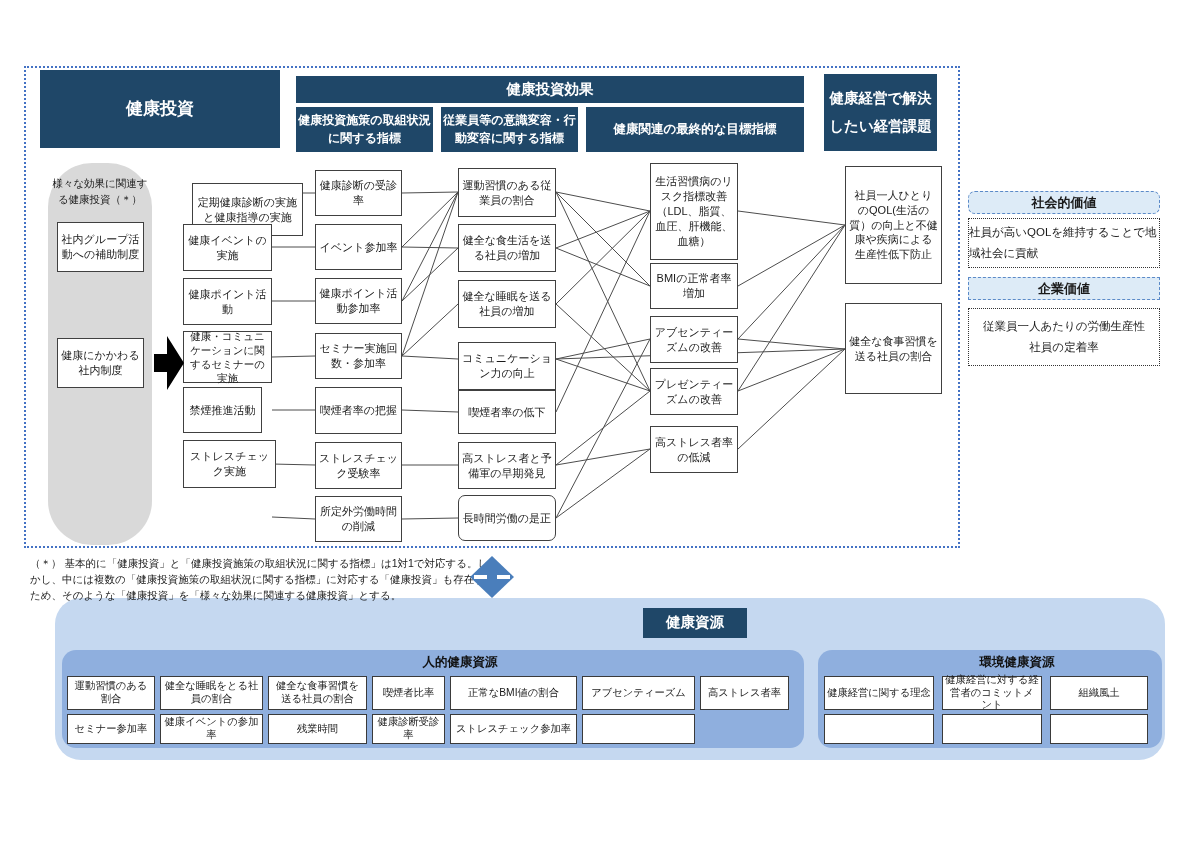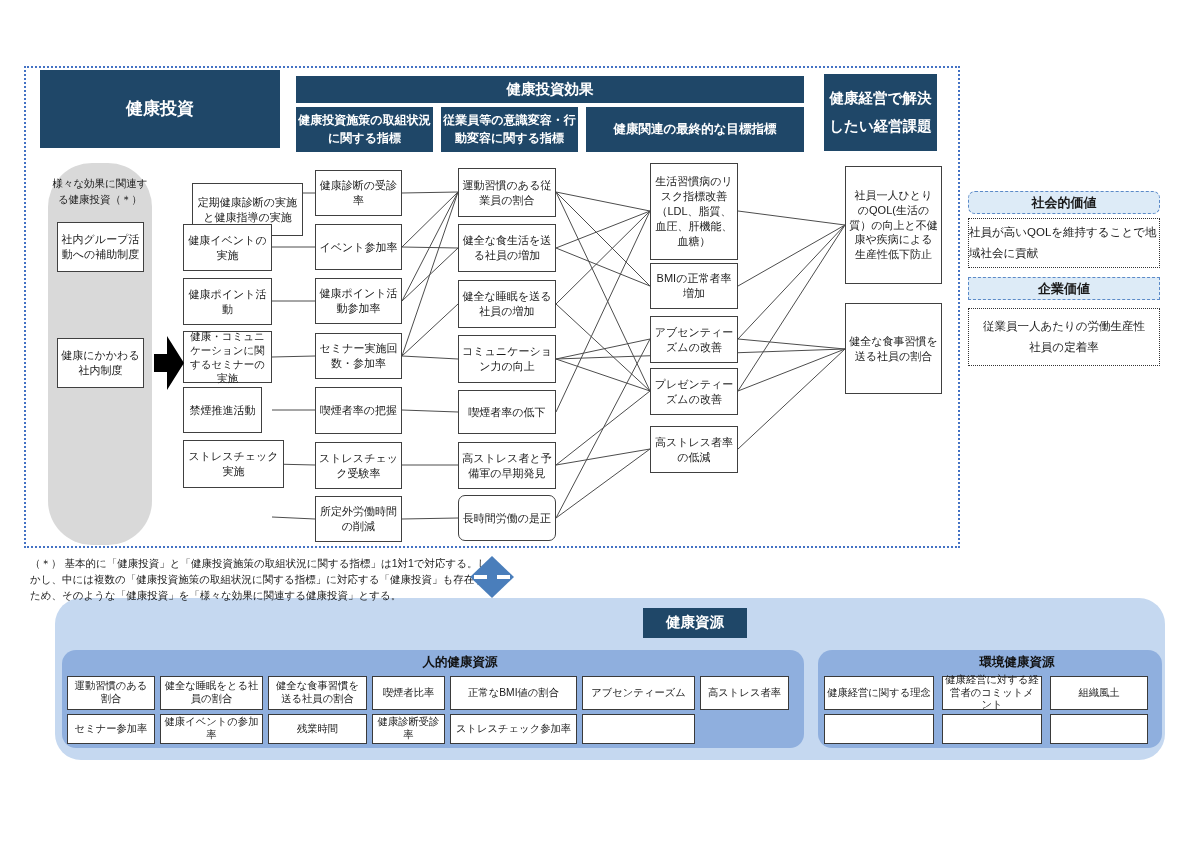--- a/index.html
+++ b/index.html
@@ -117,34 +117,34 @@
 
   <svg class="abs icon-layer" style="left:154px;top:332px;" width="30" height="62" viewBox="0 0 30 62">
     <polygon points="0,22 13,22 13,4 30,31 13,58 13,40 0,40" fill="#000000"></polygon>
   </svg>
 
   <div class="abs box" style="left:192px;top:167px;width:111px;height:53px;margin-top:16px;">定期健康診断の実施と健康指導の実施</div>
   <div class="abs box" style="left:183px;top:224px;width:89px;height:47px;">健康イベントの実施</div>
   <div class="abs box" style="left:183px;top:278px;width:89px;height:47px;">健康ポイント活動</div>
   <div class="abs box" style="left:183px;top:331px;width:89px;height:52px;font-size:10.5px;">健康・コミュニケーションに関するセミナーの実施</div>
   <div class="abs box" style="left:183px;top:387px;width:79px;height:46px;">禁煙推進活動</div>
-  <div class="abs box" style="left:183px;top:440px;width:101px;height:48px;">ストレスチェック実施</div>
+  <div class="abs box" style="left:183px;top:440px;width:93px;height:48px;">ストレスチェック実施</div>
 
   <div class="abs box" style="left:315px;top:170px;width:87px;height:46px;">健康診断の受診率</div>
   <div class="abs box" style="left:315px;top:224px;width:87px;height:46px;">イベント参加率</div>
   <div class="abs box" style="left:315px;top:278px;width:87px;height:46px;">健康ポイント活動参加率</div>
   <div class="abs box" style="left:315px;top:333px;width:87px;height:46px;">セミナー実施回数・参加率</div>
   <div class="abs box" style="left:315px;top:387px;width:87px;height:47px;">喫煙者率の把握</div>
   <div class="abs box" style="left:315px;top:442px;width:87px;height:47px;">ストレスチェック受験率</div>
   <div class="abs box" style="left:315px;top:496px;width:87px;height:46px;">所定外労働時間の削減</div>
 
   <div class="abs box" style="left:458px;top:168px;width:98px;height:49px;">運動習慣のある従業員の割合</div>
   <div class="abs box" style="left:458px;top:224px;width:98px;height:48px;">健全な食生活を送る社員の増加</div>
   <div class="abs box" style="left:458px;top:280px;width:98px;height:48px;">健全な睡眠を送る社員の増加</div>
-  <div class="abs box" style="left:458px;top:335px;width:98px;height:48px;">コミュニケーション力の向上</div>
+  <div class="abs box" style="left:458px;top:342px;width:98px;height:48px;">コミュニケーション力の向上</div>
   <div class="abs box" style="left:458px;top:390px;width:98px;height:44px;">喫煙者率の低下</div>
   <div class="abs box" style="left:458px;top:442px;width:98px;height:47px;">高ストレス者と予備軍の早期発見</div>
   <div class="abs box" style="left:458px;top:495px;width:98px;height:46px;border-radius:7px;">長時間労働の是正</div>
 
   <div class="abs box" style="left:650px;top:163px;width:88px;height:97px;">生活習慣病のリスク指標改善（LDL、脂質、血圧、肝機能、血糖）</div>
   <div class="abs box" style="left:650px;top:263px;width:88px;height:46px;">BMIの正常者率増加</div>
   <div class="abs box" style="left:650px;top:316px;width:88px;height:47px;">アブセンティーズムの改善</div>
   <div class="abs box" style="left:650px;top:368px;width:88px;height:47px;">プレゼンティーズムの改善</div>
   <div class="abs box" style="left:650px;top:426px;width:88px;height:47px;">高ストレス者率の低減</div>
 

